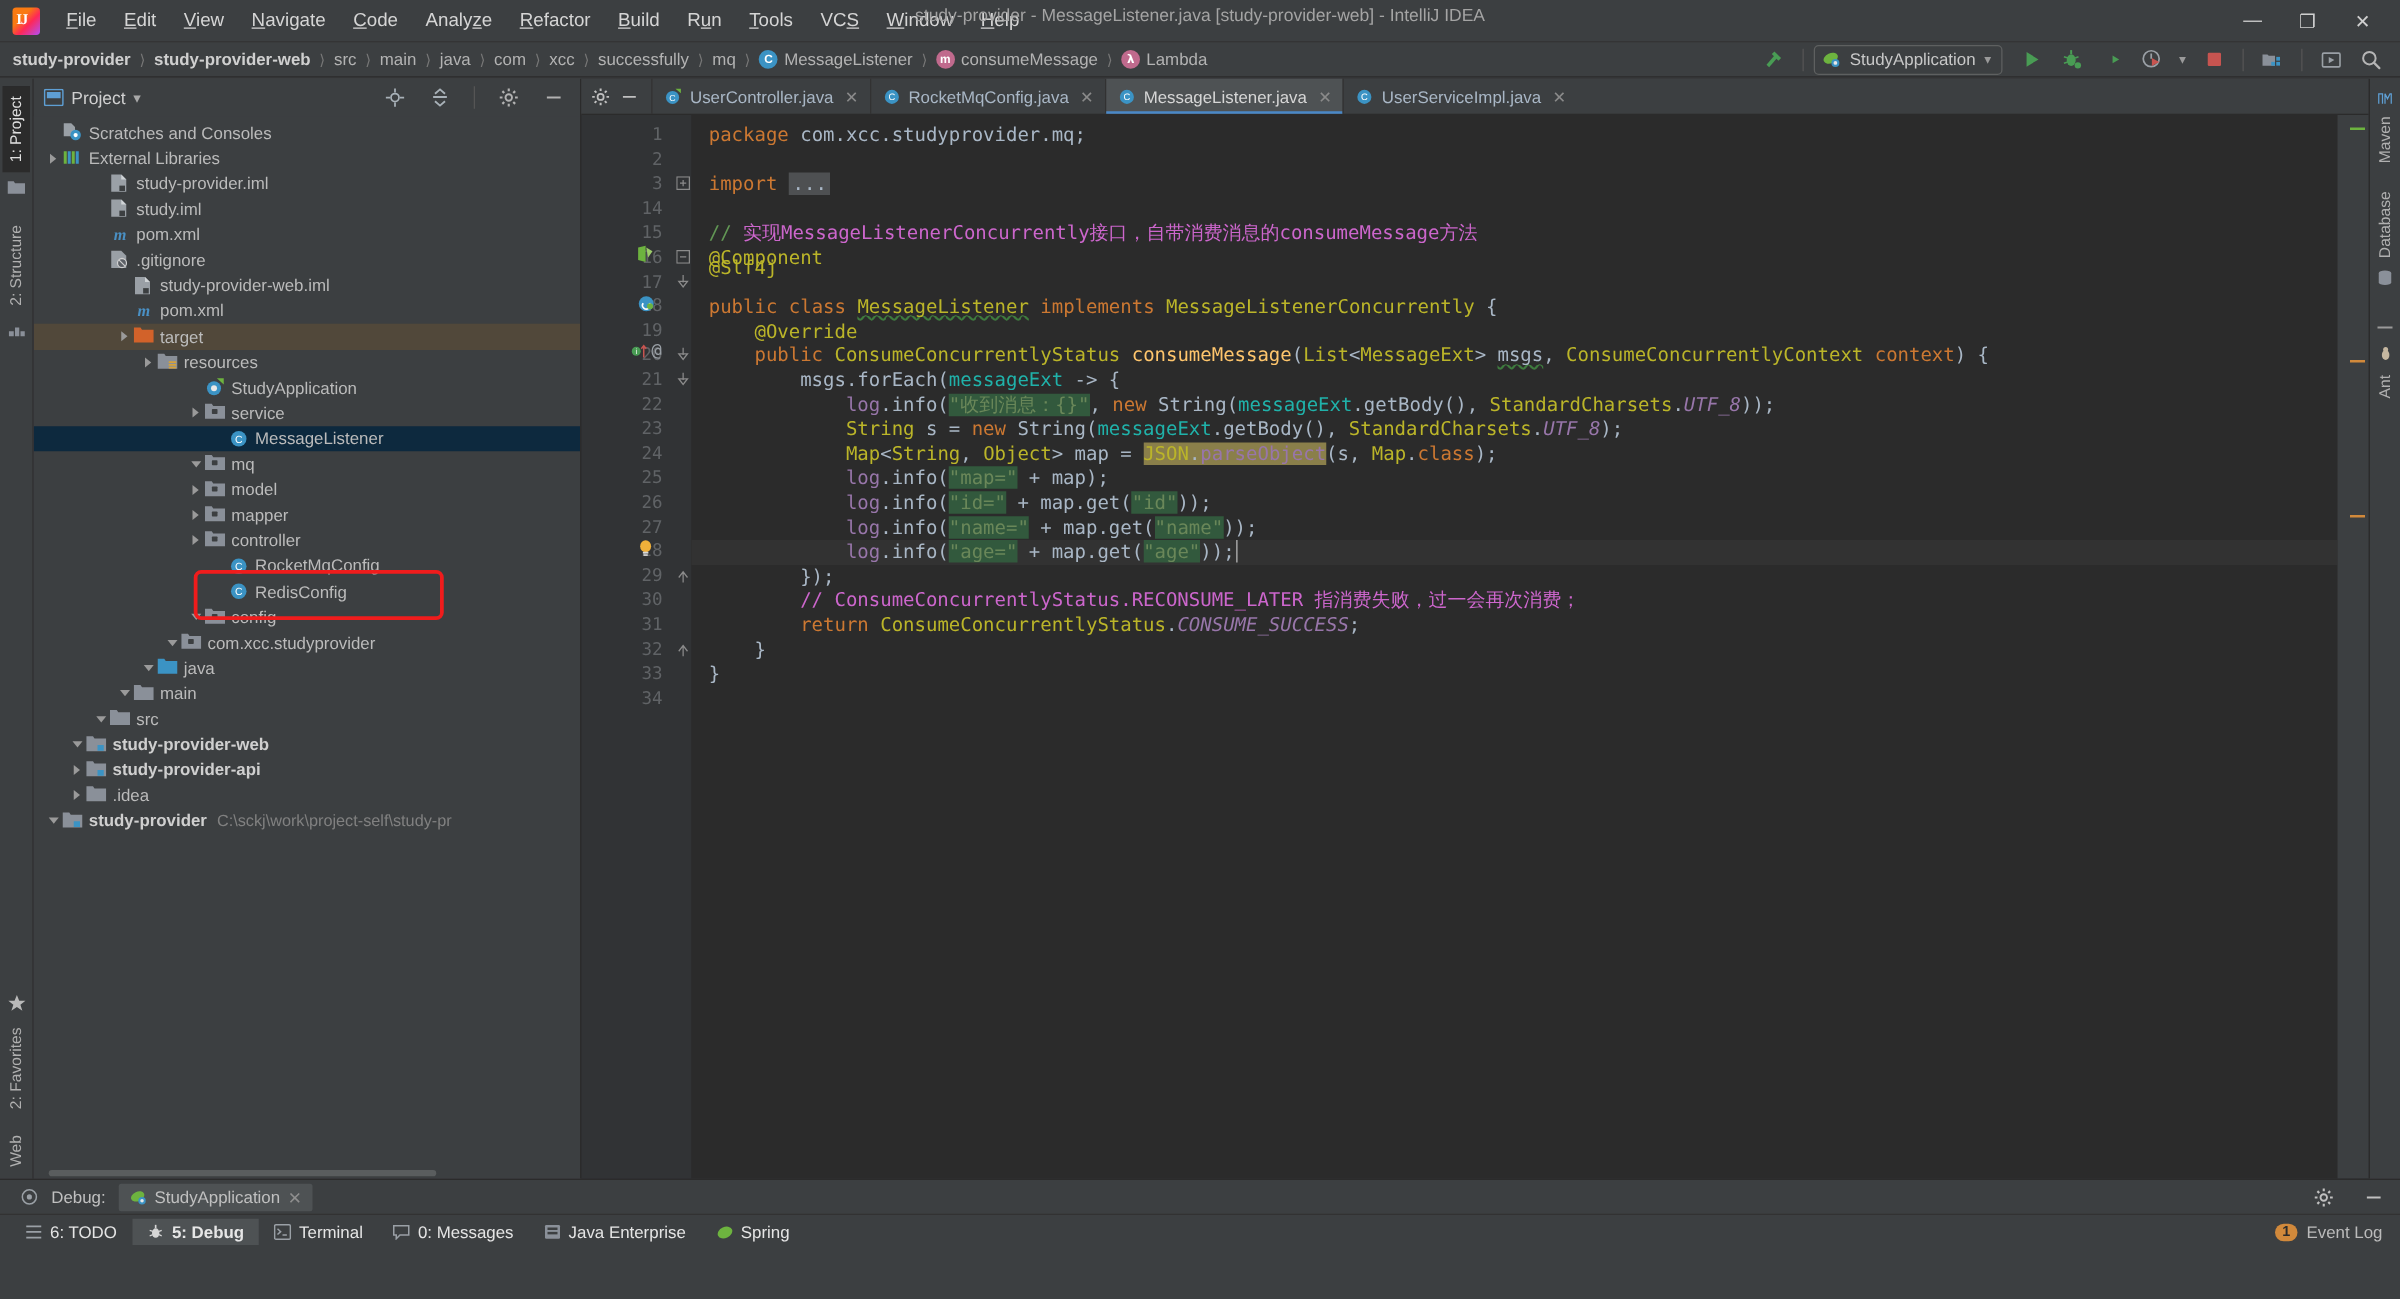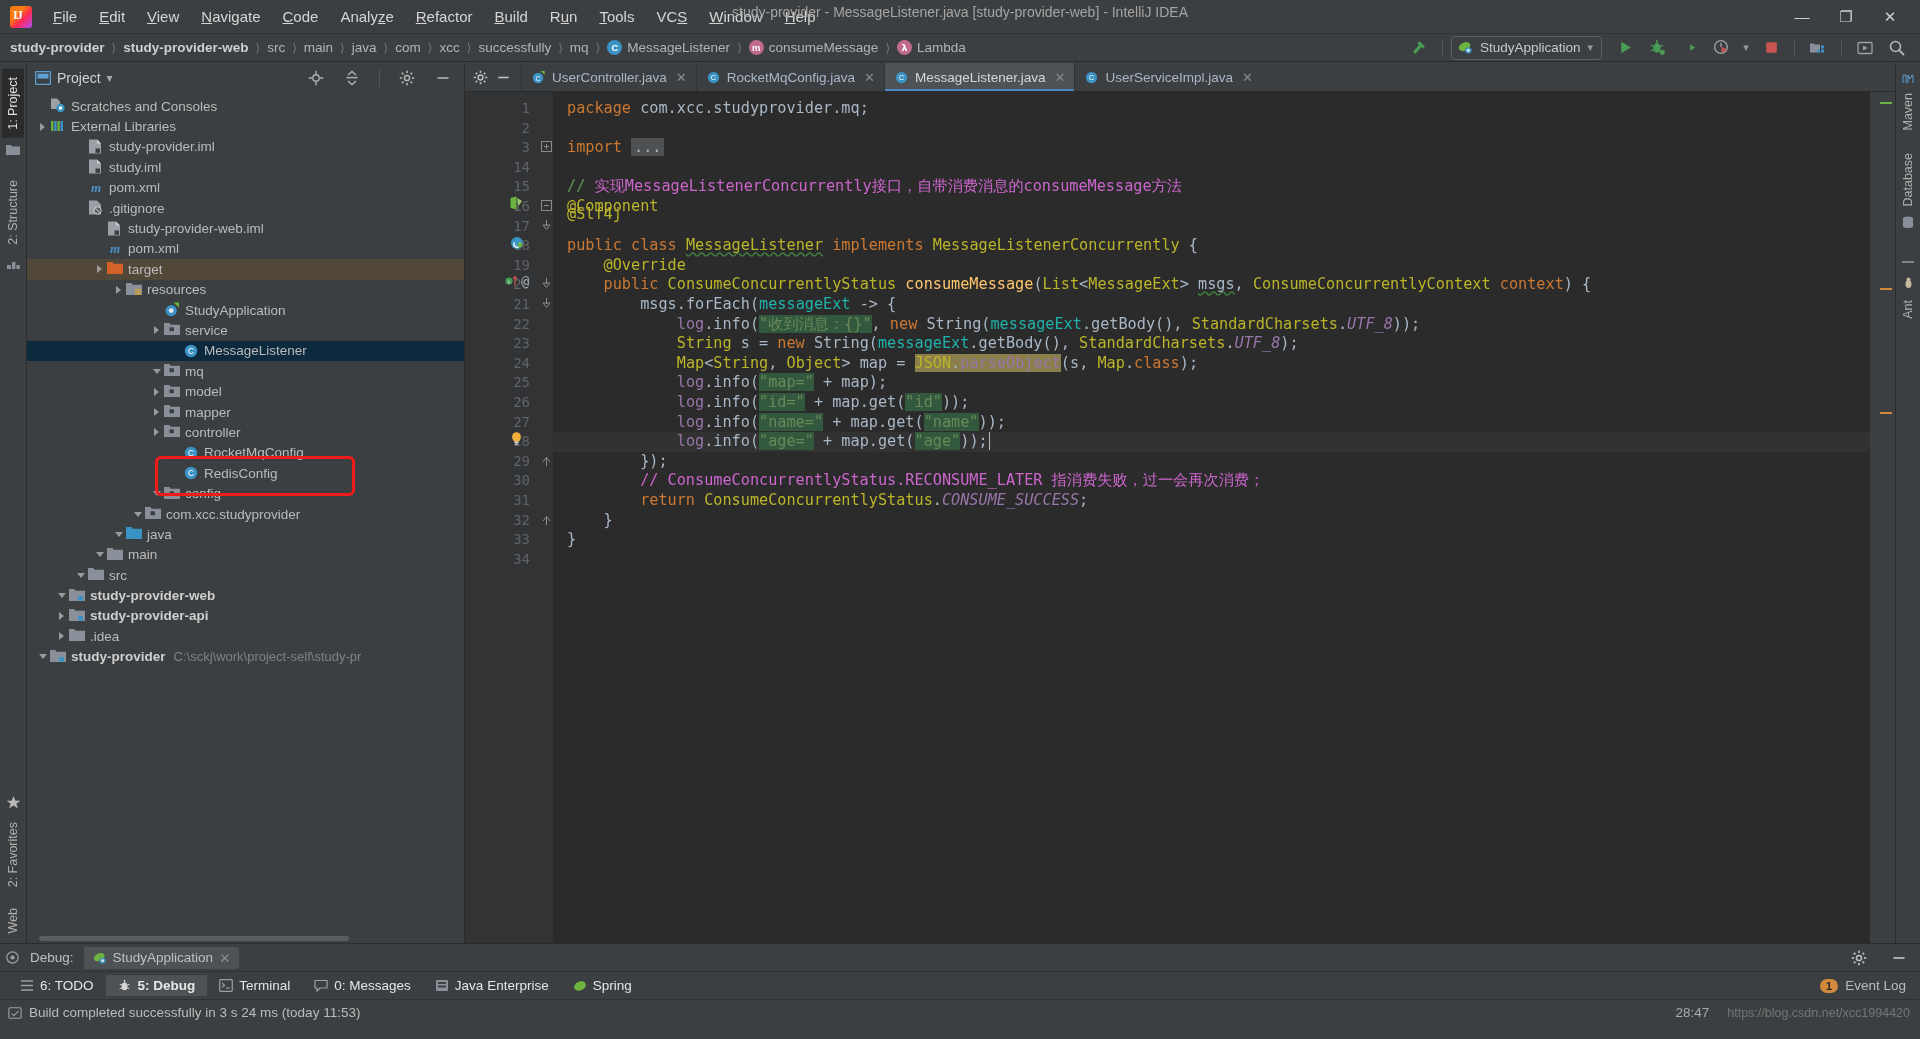--- a/index.html
+++ b/index.html
@@ -114,21 +114,21 @@
   .ann{color:#bbb529;} .cls{color:#a9b7c6;} .fld{color:#9876aa; }
   .hl-json{ background:#8a7f4a; }
   .hl-dots{ background:#4e5052; color:#a9b7c6; padding:0 3px;}
   .squig{ text-decoration: underline wavy #3e7b3e; text-decoration-skip-ink:none;}
   .minimap{ width:25px; background:#3c3f41; flex:none; position:relative;}
   .mm-mark{ position:absolute; right:3px; height:2px; width:12px;}
 
   
   .bottom{ position:absolute; left:0; right:0; bottom:0; height:96px; background:#3c3f41;}
   .debug-head{ height:28px; display:flex; align-items:center; border-top:1px solid #2b2b2b;
-               padding-left:5px; gap:10px; font-size:13.5px; color:#c0c0c0;}
+               padding-left:16px; gap:10px; font-size:13.5px; color:#c0c0c0;}
   .dbg-tab{ display:flex; align-items:center; gap:6px; background:#4e5254; padding:3px 9px; border-radius:2px;}
   .debug-head .spacer{margin-left:auto;}
   .statusbtns{ height:28px; display:flex; align-items:center; padding-left:8px; gap:0px;
                border-top:1px solid #323232; font-size:13.5px;}
   .sbtn{ display:flex; align-items:center; gap:6px; padding:3px 12px; color:#e5e5e5; cursor:default;}
   .sbtn.active{ background:#4e5254; color:#e6e6e6; font-weight:bold;}
   .statusbtns .spacer{ margin-left:auto;}
   .evt{ display:flex; align-items:center; gap:7px; padding-right:14px;}
   .evt-badge{ background:#d1893b; color:#2b2b2b; border-radius:9px; font-size:11.5px;
               padding:1px 6px; font-weight:bold;}
@@ -1050,30 +1050,16 @@
           </svg>
         <span>Spring</span>
       </div>
       <span class="spacer"></span>
       <div class="evt">
         <span class="evt-badge">1</span>
         <span>Event Log</span>
       </div>
     </div>
 
-    <div class="statusbar">
-      <span style="margin-right:7px;display:inline-flex;">
-        <svg width="14" height="14" viewBox="0 0 16 16">
-            <rect x="1" y="2" width="14" height="12" rx="1.5" fill="none" stroke="#9aa0a6" stroke-width="1.3"></rect>
-            <path d="M4 8.5 L6.8 11 L12 5.5" stroke="#9aa0a6" stroke-width="1.3" fill="none"></path>
-          </svg>
-      </span>
-      <span>Build completed successfully in 3 s 24 ms (today 11:53)</span>
-      <span class="spacer"></span>
-      <div class="sb-right">
-        <span>28:47</span>
-        <span class="watermark">https://blog.csdn.net/xcc1994420</span>
-      </div>
-    </div>
   </div>
 
   <div class="annot" style="left:155px; top:456px; width:200px; height:40px;"></div>
 </div>
 
 </body></html>

